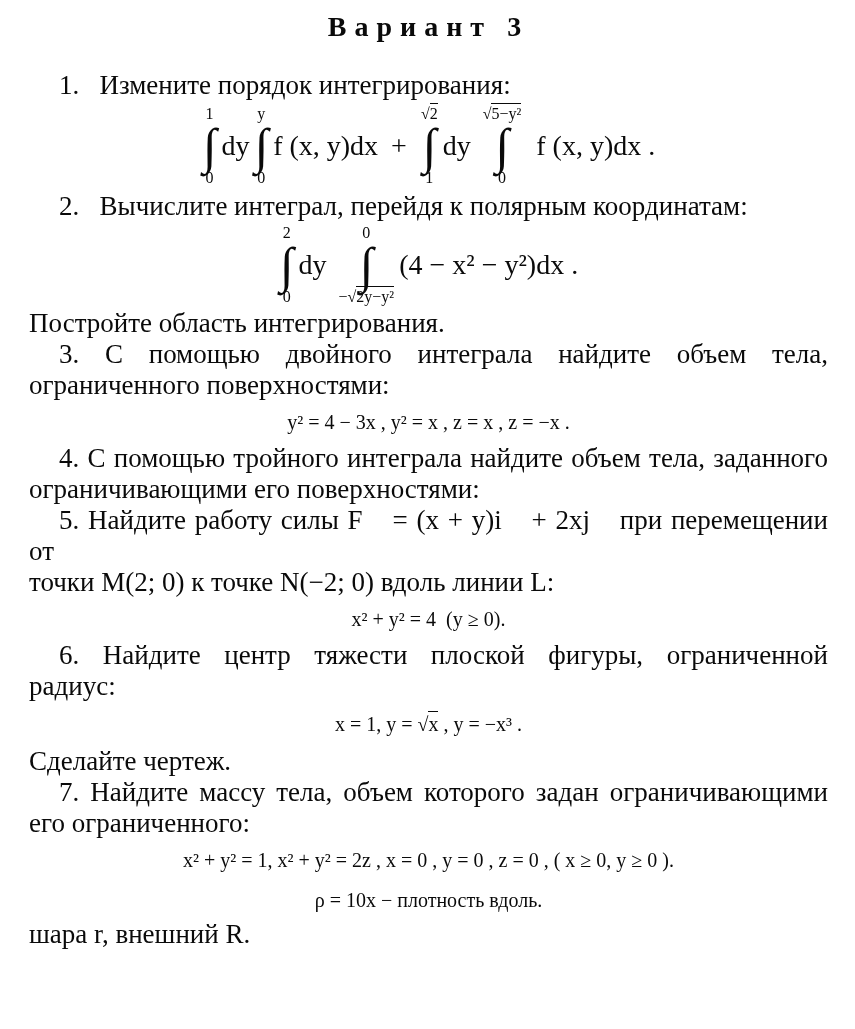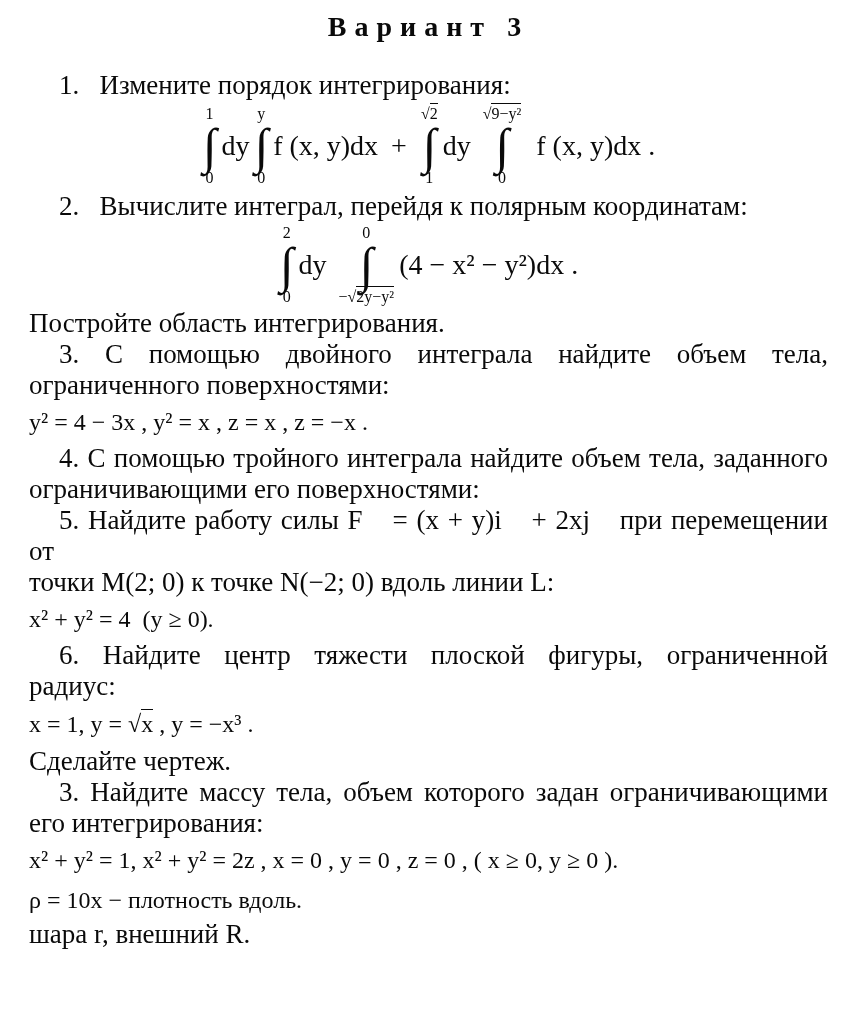--- a/index.html
+++ b/index.html
@@ -24,22 +24,22 @@
   }
   .wrapline { white-space: normal; }
   .indent { text-indent: 30px; }
   .just {
     white-space: normal;
     text-align: justify;
     text-align-last: justify;
   }
   
   .fline {
-    text-align: left;
-    font-size: 24px;
+    text-align: center;
+    font-size: 20px;
     line-height: 42px;
     height: 42px;
     white-space: nowrap;
   }
   .fline.tall { line-height: 44px; height: 44px; }
   .fline.short { line-height: 38px; height: 38px; }
   
   .frow {
     display: flex;
     justify-content: center;
@@ -86,21 +86,21 @@
     </span>
     <span class="fbody">f (x, y)dx</span>
     <span class="fbody plus">+</span>
     <span class="iw">
       <span class="lim"><span>√</span><span class="rarg">2</span></span>
       <span class="isym">∫</span>
       <span class="lim">1</span>
     </span>
     <span class="fbody">dy</span>
     <span class="iw gapL">
-      <span class="lim"><span>√</span><span class="rarg">9−y²</span></span>
+      <span class="lim"><span>√</span><span class="rarg">5−y²</span></span>
       <span class="isym">∫</span>
       <span class="lim">0</span>
     </span>
     <span class="fbody gapL">f (x, y)dx .</span>
   </div>
 
   <div class="line indent">2.&nbsp;&nbsp;&nbsp;Вычислите интеграл, перейдя к полярным координатам:</div>
 
   <div class="frow f2">
     <span class="iw">
@@ -129,20 +129,20 @@
   <div class="line indent just">5. Найдите работу силы F⃗ = (x + y)i⃗ + 2xj⃗ при перемещении от</div>
   <div class="line wrapline">точки M(2; 0) к точке N(−2; 0) вдоль линии L:</div>
   <div class="fline">x² + y² = 4 (y ≥ 0).</div>
 
   <div class="line indent just">6. Найдите центр тяжести плоской фигуры, ограниченной</div>
   <div class="line wrapline">радиус:</div>
   <div class="fline tall"><span>x = 1, y = </span><span class="radinline">√</span><span class="radarg">x</span><span> , y = −x³ .</span></div>
 
   <div class="line wrapline">Сделайте чертеж.</div>
 
-  <div class="line indent just">3. Найдите массу тела, объем которого задан ограничивающими</div>
-  <div class="line wrapline">его интегрирования:</div>
+  <div class="line indent just">7. Найдите массу тела, объем которого задан ограничивающими</div>
+  <div class="line wrapline">его ограниченного:</div>
   <div class="fline">x² + y² = 1, x² + y² = 2z , x = 0 , y = 0 , z = 0 , ( x ≥ 0, y ≥ 0 ).</div>
   <div class="fline short">ρ = 10x − плотность вдоль.</div>
 
   <div class="line wrapline">шара r, внешний R.</div>
 
 </div>
 
 </body></html>

